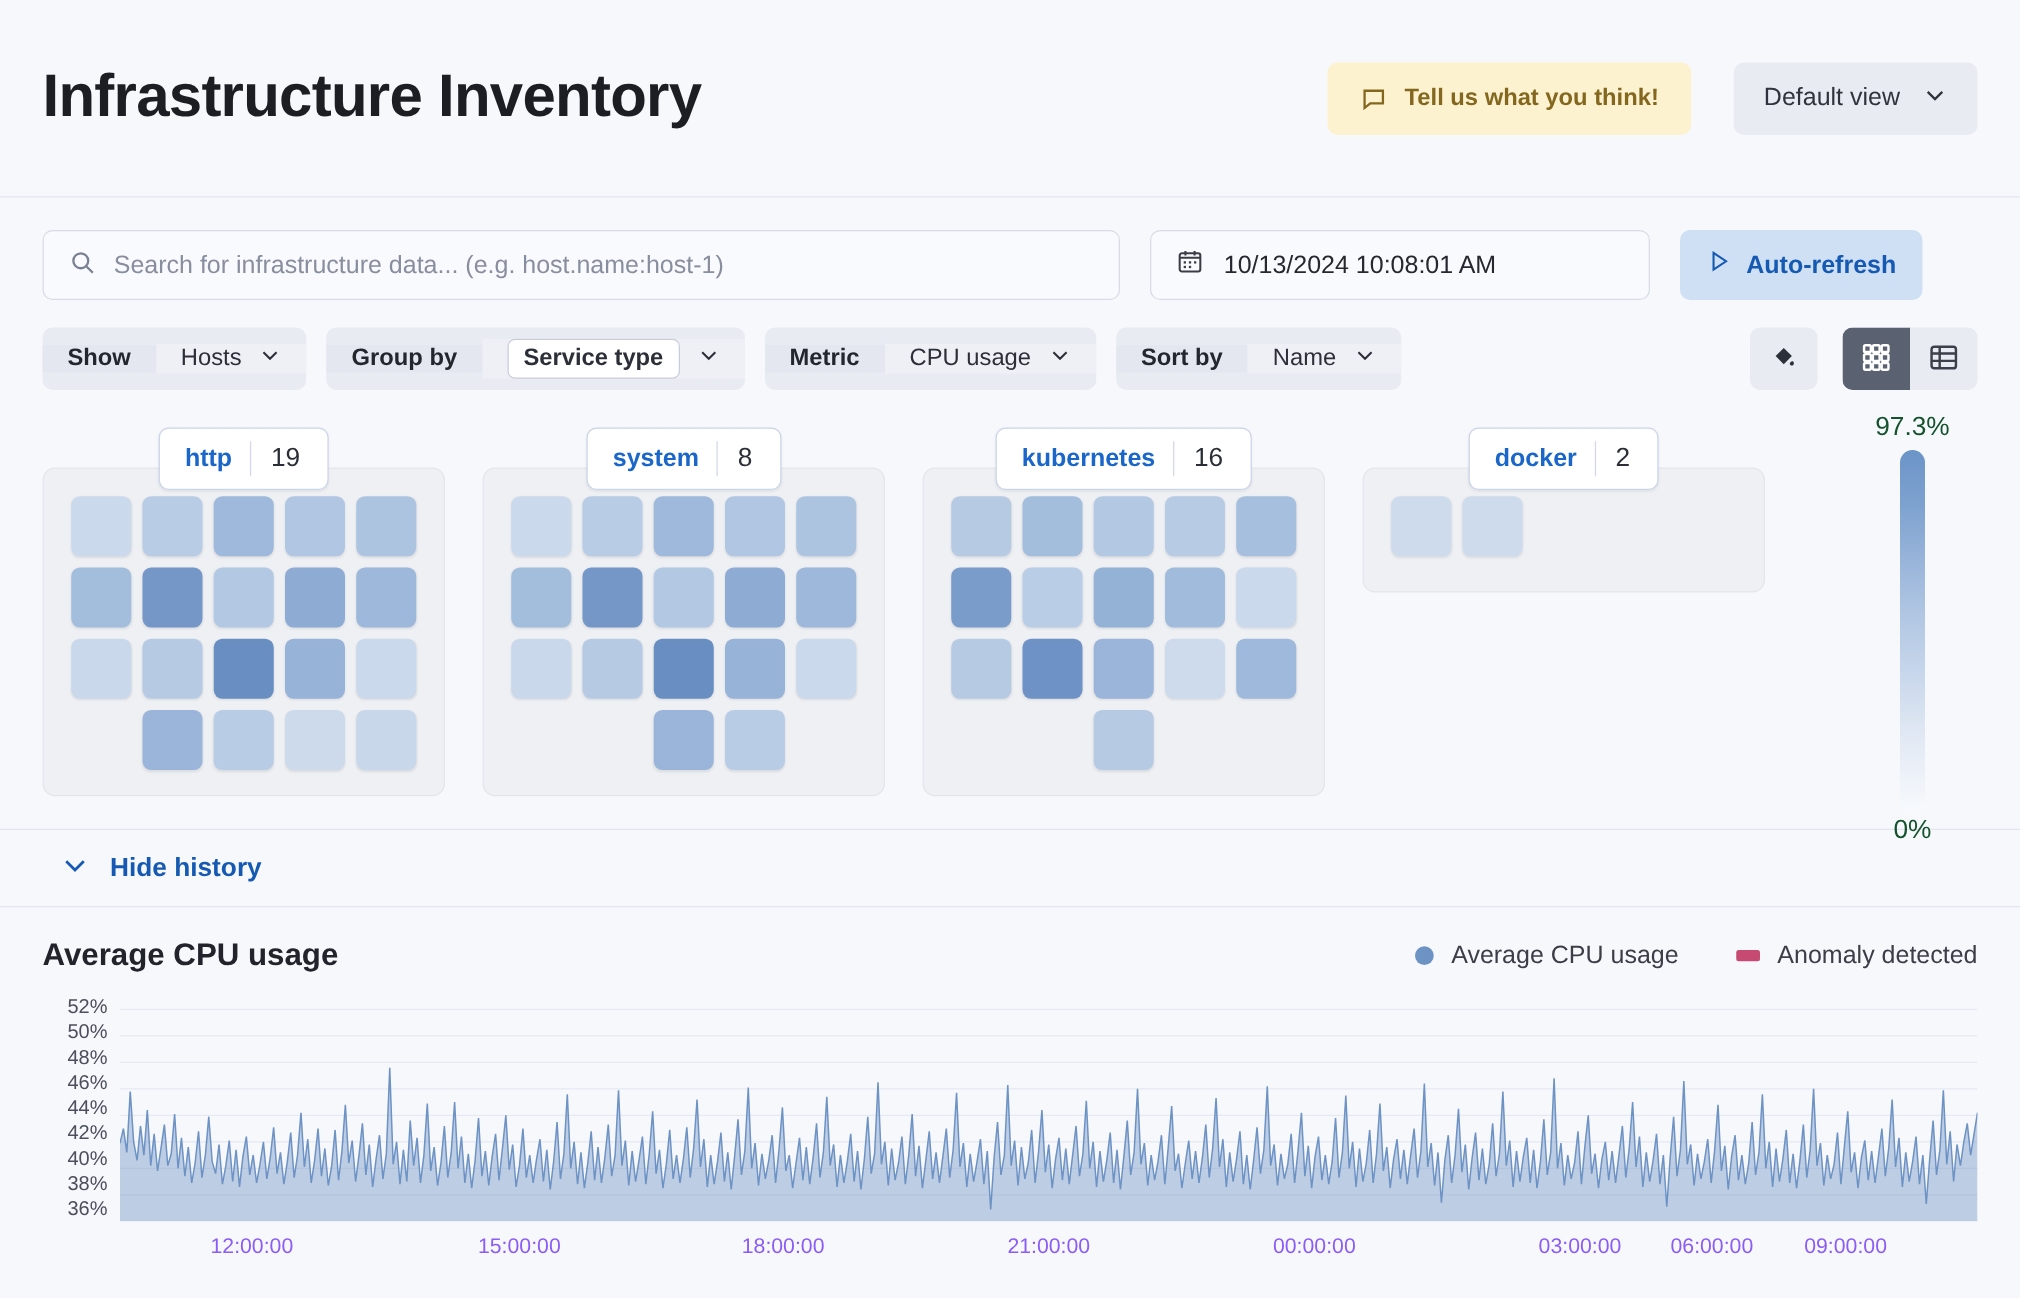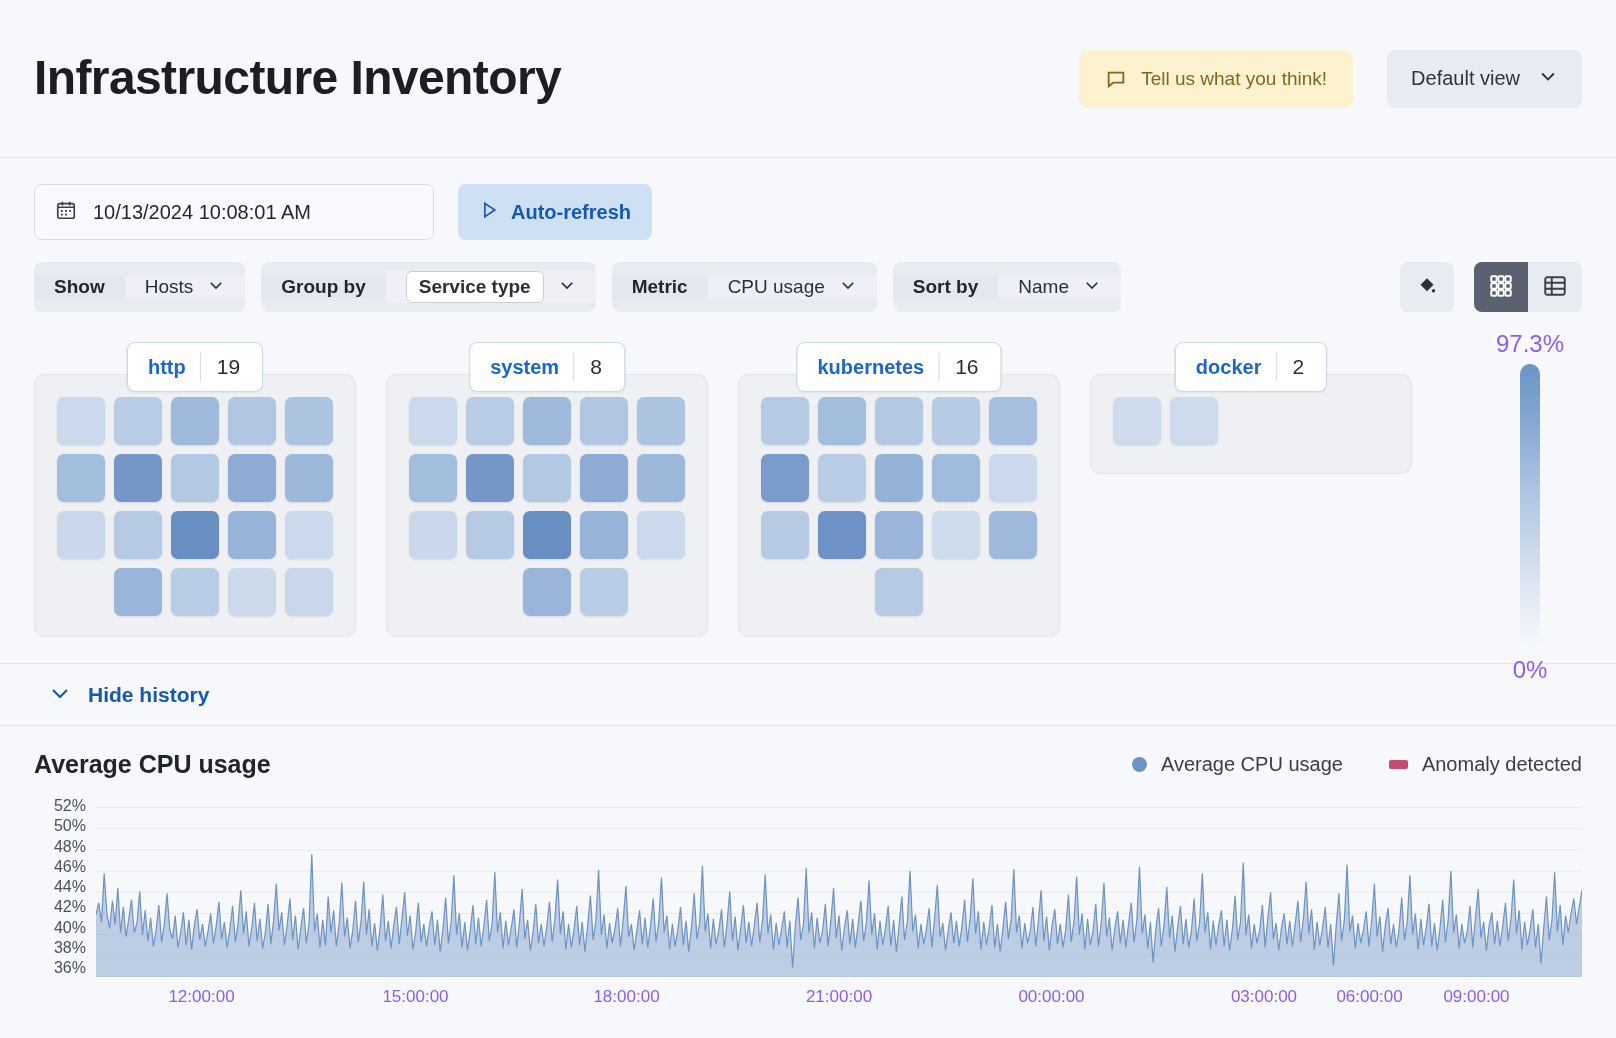--- a/index.html
+++ b/index.html
@@ -30,21 +30,21 @@
     margin-left: auto;
     display: flex; align-items: center; gap: 34px;
   }
   .feedback-btn {
     background: #FDF2D0;
     border: none; border-radius: 8px;
     height: 58px;
     padding: 0 26px;
     display: flex; align-items: center; gap: 14px;
     color: #84671f;
-    font-size: 19px; font-weight: 400;
+    font-size: 19px; font-weight: 700;
     font-family: "Liberation Sans", sans-serif;
     cursor: pointer;
   }
   .feedback-btn svg { display:block; }
   .view-btn {
     background: #E9EBF2;
     border: none; border-radius: 8px;
     height: 58px; padding: 0 24px;
     display: flex; align-items: center; gap: 18px;
     font-size: 20px; color: #30333c;
@@ -200,21 +200,21 @@
   .cell.offset3 { grid-column: 3; }
 
   
   .color-legend {
     position: absolute;
     right: 46px; top: -4px;
     width: 80px;
     display: flex; flex-direction: column; align-items: center;
   }
   .legend-top, .legend-bottom {
-    font-size: 24px; color: #8b5cf6;
+    font-size: 21px; color: #14532d;
   }
   .legend-bar {
     width: 20px; height: 290px;
     border-radius: 10px;
     margin: 6px 0 2px 0;
     background: linear-gradient(to top,
       #F7FAFD 0%,
       #EBF0F8 12%,
       #DDE6F2 24%,
       #CBD9EC 36%,
@@ -289,20 +289,29 @@
           <svg width="20" height="20" viewBox="0 0 24 24" fill="none" stroke="#30333c" stroke-width="2.2">
             <path d="M5 9l7 7 7-7"></path>
           </svg>
         </span>
       </button>
     </div>
   </div>
 
   <div class="controls">
     <div class="search-row">
+      <div class="search-box">
+        <span>
+          <svg width="22" height="22" viewBox="0 0 24 24" fill="none" stroke="#7a8093" stroke-width="2">
+            <circle cx="10.5" cy="10.5" r="6.5"></circle>
+              <path d="M15.5 15.5L21 21"></path>
+          </svg>
+        </span>
+        <input type="text" placeholder="Search for infrastructure data... (e.g. host.name:host-1)" style="">
+      </div>
       <div class="date-box">
         <span>
           <svg width="22" height="22" viewBox="0 0 24 24" fill="none" stroke="#3a3d46" stroke-width="1.8">
             <rect x="3" y="5" width="18" height="16" rx="2"></rect>
               <path d="M3 9h18M8 3v4M16 3v4"></path>
             <rect x="6.5" y="12" width="2" height="2" fill="#3a3d46" stroke="none"></rect>
             <rect x="11" y="12" width="2" height="2" fill="#3a3d46" stroke="none"></rect>
             <rect x="15.5" y="12" width="2" height="2" fill="#3a3d46" stroke="none"></rect>
             <rect x="6.5" y="16" width="2" height="2" fill="#3a3d46" stroke="none"></rect>
             <rect x="11" y="16" width="2" height="2" fill="#3a3d46" stroke="none"></rect>

